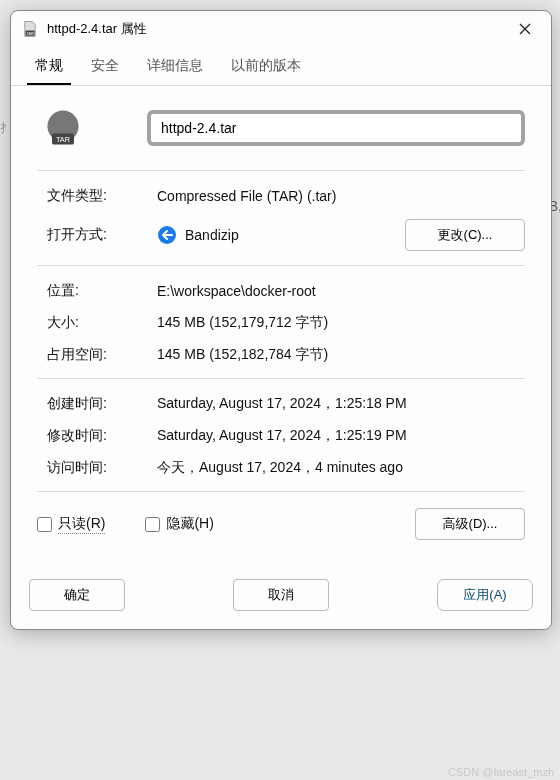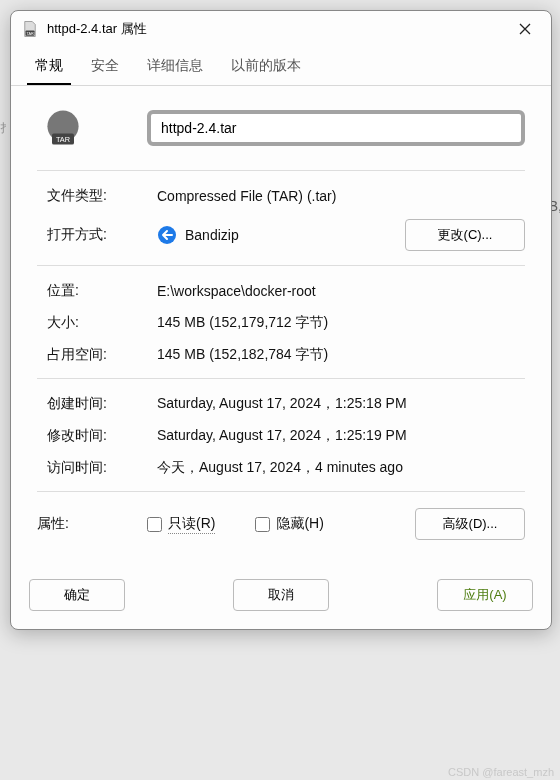--- a/index.html
+++ b/index.html
@@ -116,21 +116,21 @@
 .chk { display:flex; align-items:center; gap:6px; font-size:14px; cursor:pointer; }
 .chk input { width:15px; height:15px; cursor:pointer; }
 .chk .dotted { border-bottom: 1px dotted #888; }
 .footer {
   display: flex;
   justify-content: space-between;
   gap: 10px;
   padding: 14px 18px 18px;
 }
 .footer .btn { min-width: 96px; }
-.btn.disabled { color:#4d7c0f; }
+.btn.disabled { color:#0c4a6e;border-radius:7px; }
 .watermark {
   position:absolute;
   right:6px; bottom:2px;
   font-size:11px; color:#c8c8c8;
 }
 .behind1 { position:absolute; left:0; top:120px; color:#999; font-size:12px; }
 .behind2 { position:absolute; right:-2px; top:198px; color:#666; font-size:14px; }
 </style>
 </head>
 <body>
@@ -225,21 +225,20 @@
       <div class="value">Saturday, August 17, 2024，1:25:19 PM</div>
     </div>
     <div class="row">
       <div class="label">访问时间:</div>
       <div class="value">今天，August 17, 2024，4 minutes ago</div>
     </div>
 
     <hr class="hr">
 
     <div class="attrib-row">
-      <div class="label">属性:</div>
       <div class="checks">
         <label class="chk">
           <input type="checkbox" style="">
           <span class="dotted">只读(R)</span>
         </label>
         <label class="chk">
           <input type="checkbox" style="">
           <span>隐藏(H)</span>
         </label>
         <span style="flex:1"></span>

